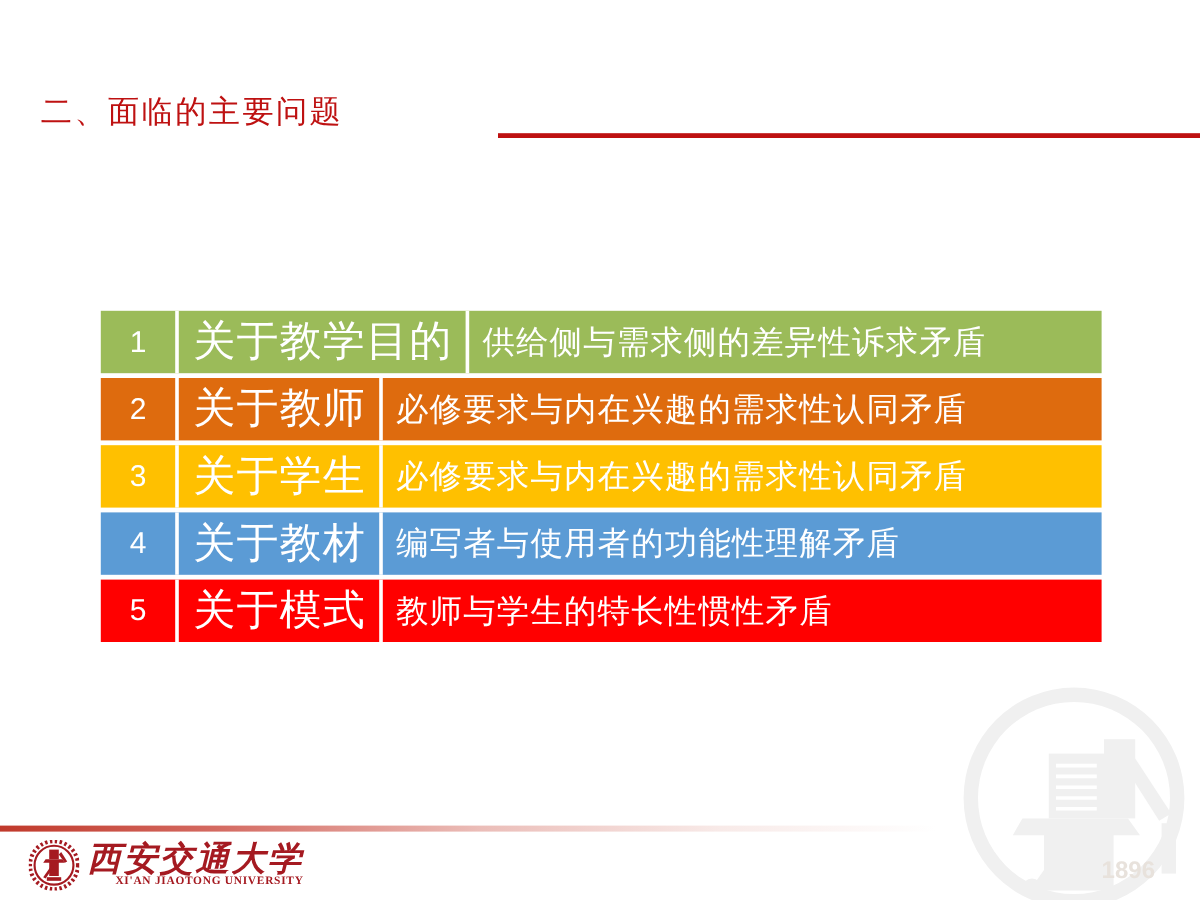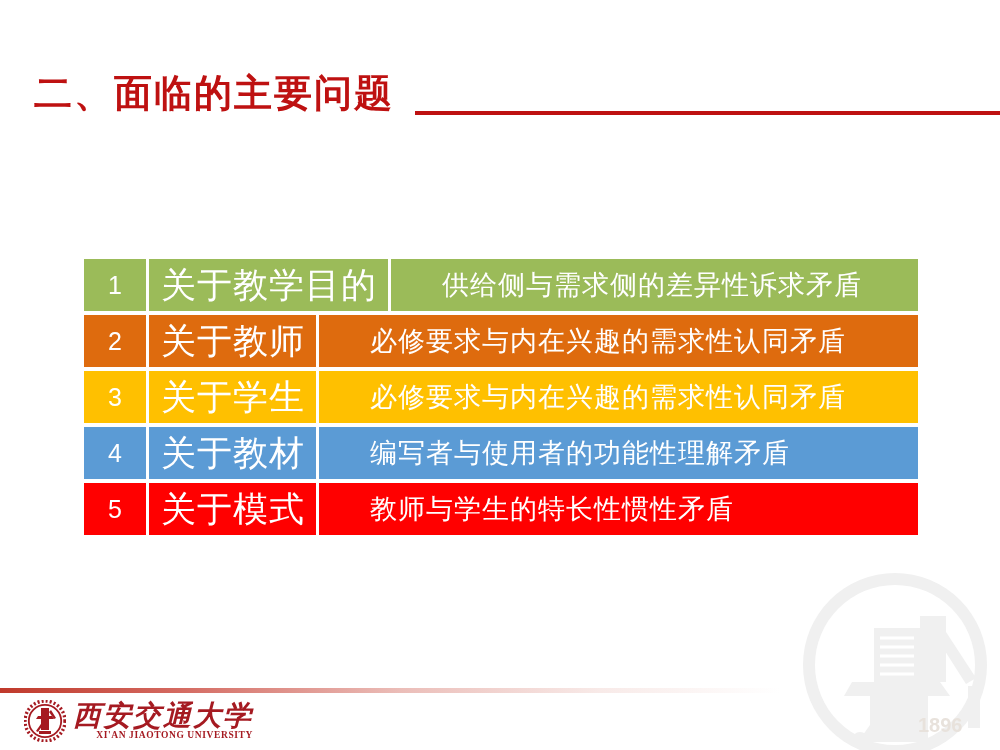--- a/index.html
+++ b/index.html
@@ -23,22 +23,22 @@
     position: absolute;
     left: 0;
     top: 72px;
     width: 1000px;
     height: 50px;
   }
   #title-text {
     position: absolute;
     left: 34px;
     top: 0;
-    font-size: 38px;
-    font-weight: bold;
+    font-size: 26px;
+    font-weight: normal;
     color: #BE1111;
     letter-spacing: 2px;
     line-height: 42px;
     white-space: nowrap;
   }
   #title-rule {
     position: absolute;
     left: 415px;
     top: 39px;
     width: 585px;
@@ -82,25 +82,24 @@
     border-right: 3px solid #ffffff;
     white-space: nowrap;
     box-sizing: border-box;
     letter-spacing: 1px;
   }
   .cell-desc {
     flex: 1 1 auto;
     color: #ffffff;
     font-size: 27px;
     line-height: 52px;
-    padding-left: 23px;
+    padding-left: 11px;
     white-space: nowrap;
     box-sizing: border-box;
     letter-spacing: 1px;
-    margin-left: 28px;
   }
 
   
   #watermark {
     position: absolute;
     left: 800px;
     top: 570px;
     width: 210px;
     height: 185px;
     opacity: 1;

